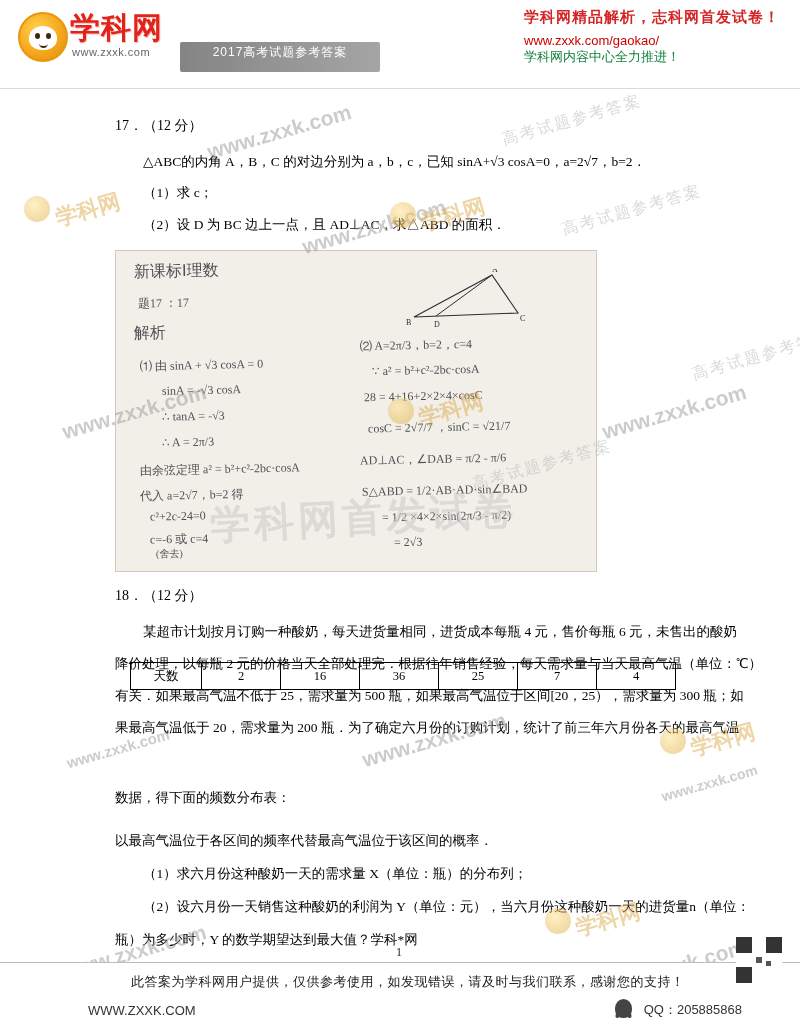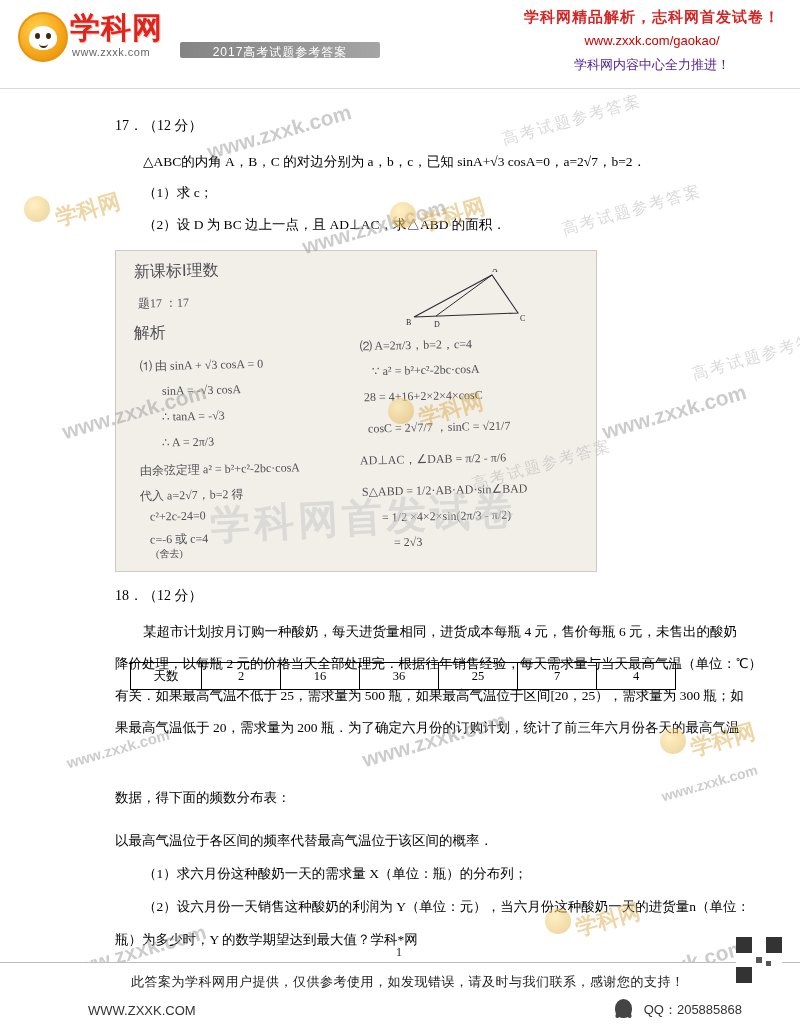--- a/index.html
+++ b/index.html
@@ -42,41 +42,41 @@
     font-weight:bold;font-size:30px;color:#e2231a;
     letter-spacing:1px;
     text-shadow:1px 1px 0 #f7c6c2;
   }
   .logo-sub{
     position:absolute;left:54px;top:40px;
     font-family:"Liberation Sans", sans-serif;
     font-size:11px;color:#666;letter-spacing:.5px;
   }
   .header-banner{
-    position:absolute;left:180px;top:42px;width:200px;height:16px;
+    position:absolute;left:180px;top:42px;width:200px;height:30px;
     background:linear-gradient(90deg,#7a7a7a,#9e9e9e);
     color:#fff;font-size:12px;font-family:"Liberation Sans", sans-serif;
     text-align:center;line-height:20px;letter-spacing:1px;
     border-radius:2px;opacity:.92;
   }
   .header-right{
-    position:absolute;right:20px;top:8px;text-align:center;
+    position:absolute;right:20px;top:8px;text-align:left;
   }
   .hr-line1{
     font-family:"Liberation Sans", sans-serif;
     font-size:15px;color:#c00;font-weight:bold;letter-spacing:1px;
     opacity:.85;
   }
   .hr-line2{
     font-family:"Liberation Sans", sans-serif;
     font-size:13px;color:#c00;margin-top:6px;
   }
   .hr-line3{
     font-family:Liberation Serif, serif;
-    font-size:13px;color:#4c1d95;margin-top:8px;
+    font-size:13px;color:#15803d;margin-top:0;
   }
 
   
   .content{position:absolute;left:0;top:92px;width:800px;}
   .q-num{
     position:absolute;font-size:14px;font-family:"Liberation Serif", serif;
   }
   .para{
     position:absolute;font-size:13.5px;line-height:26px;
     font-family:"Liberation Serif", serif;

